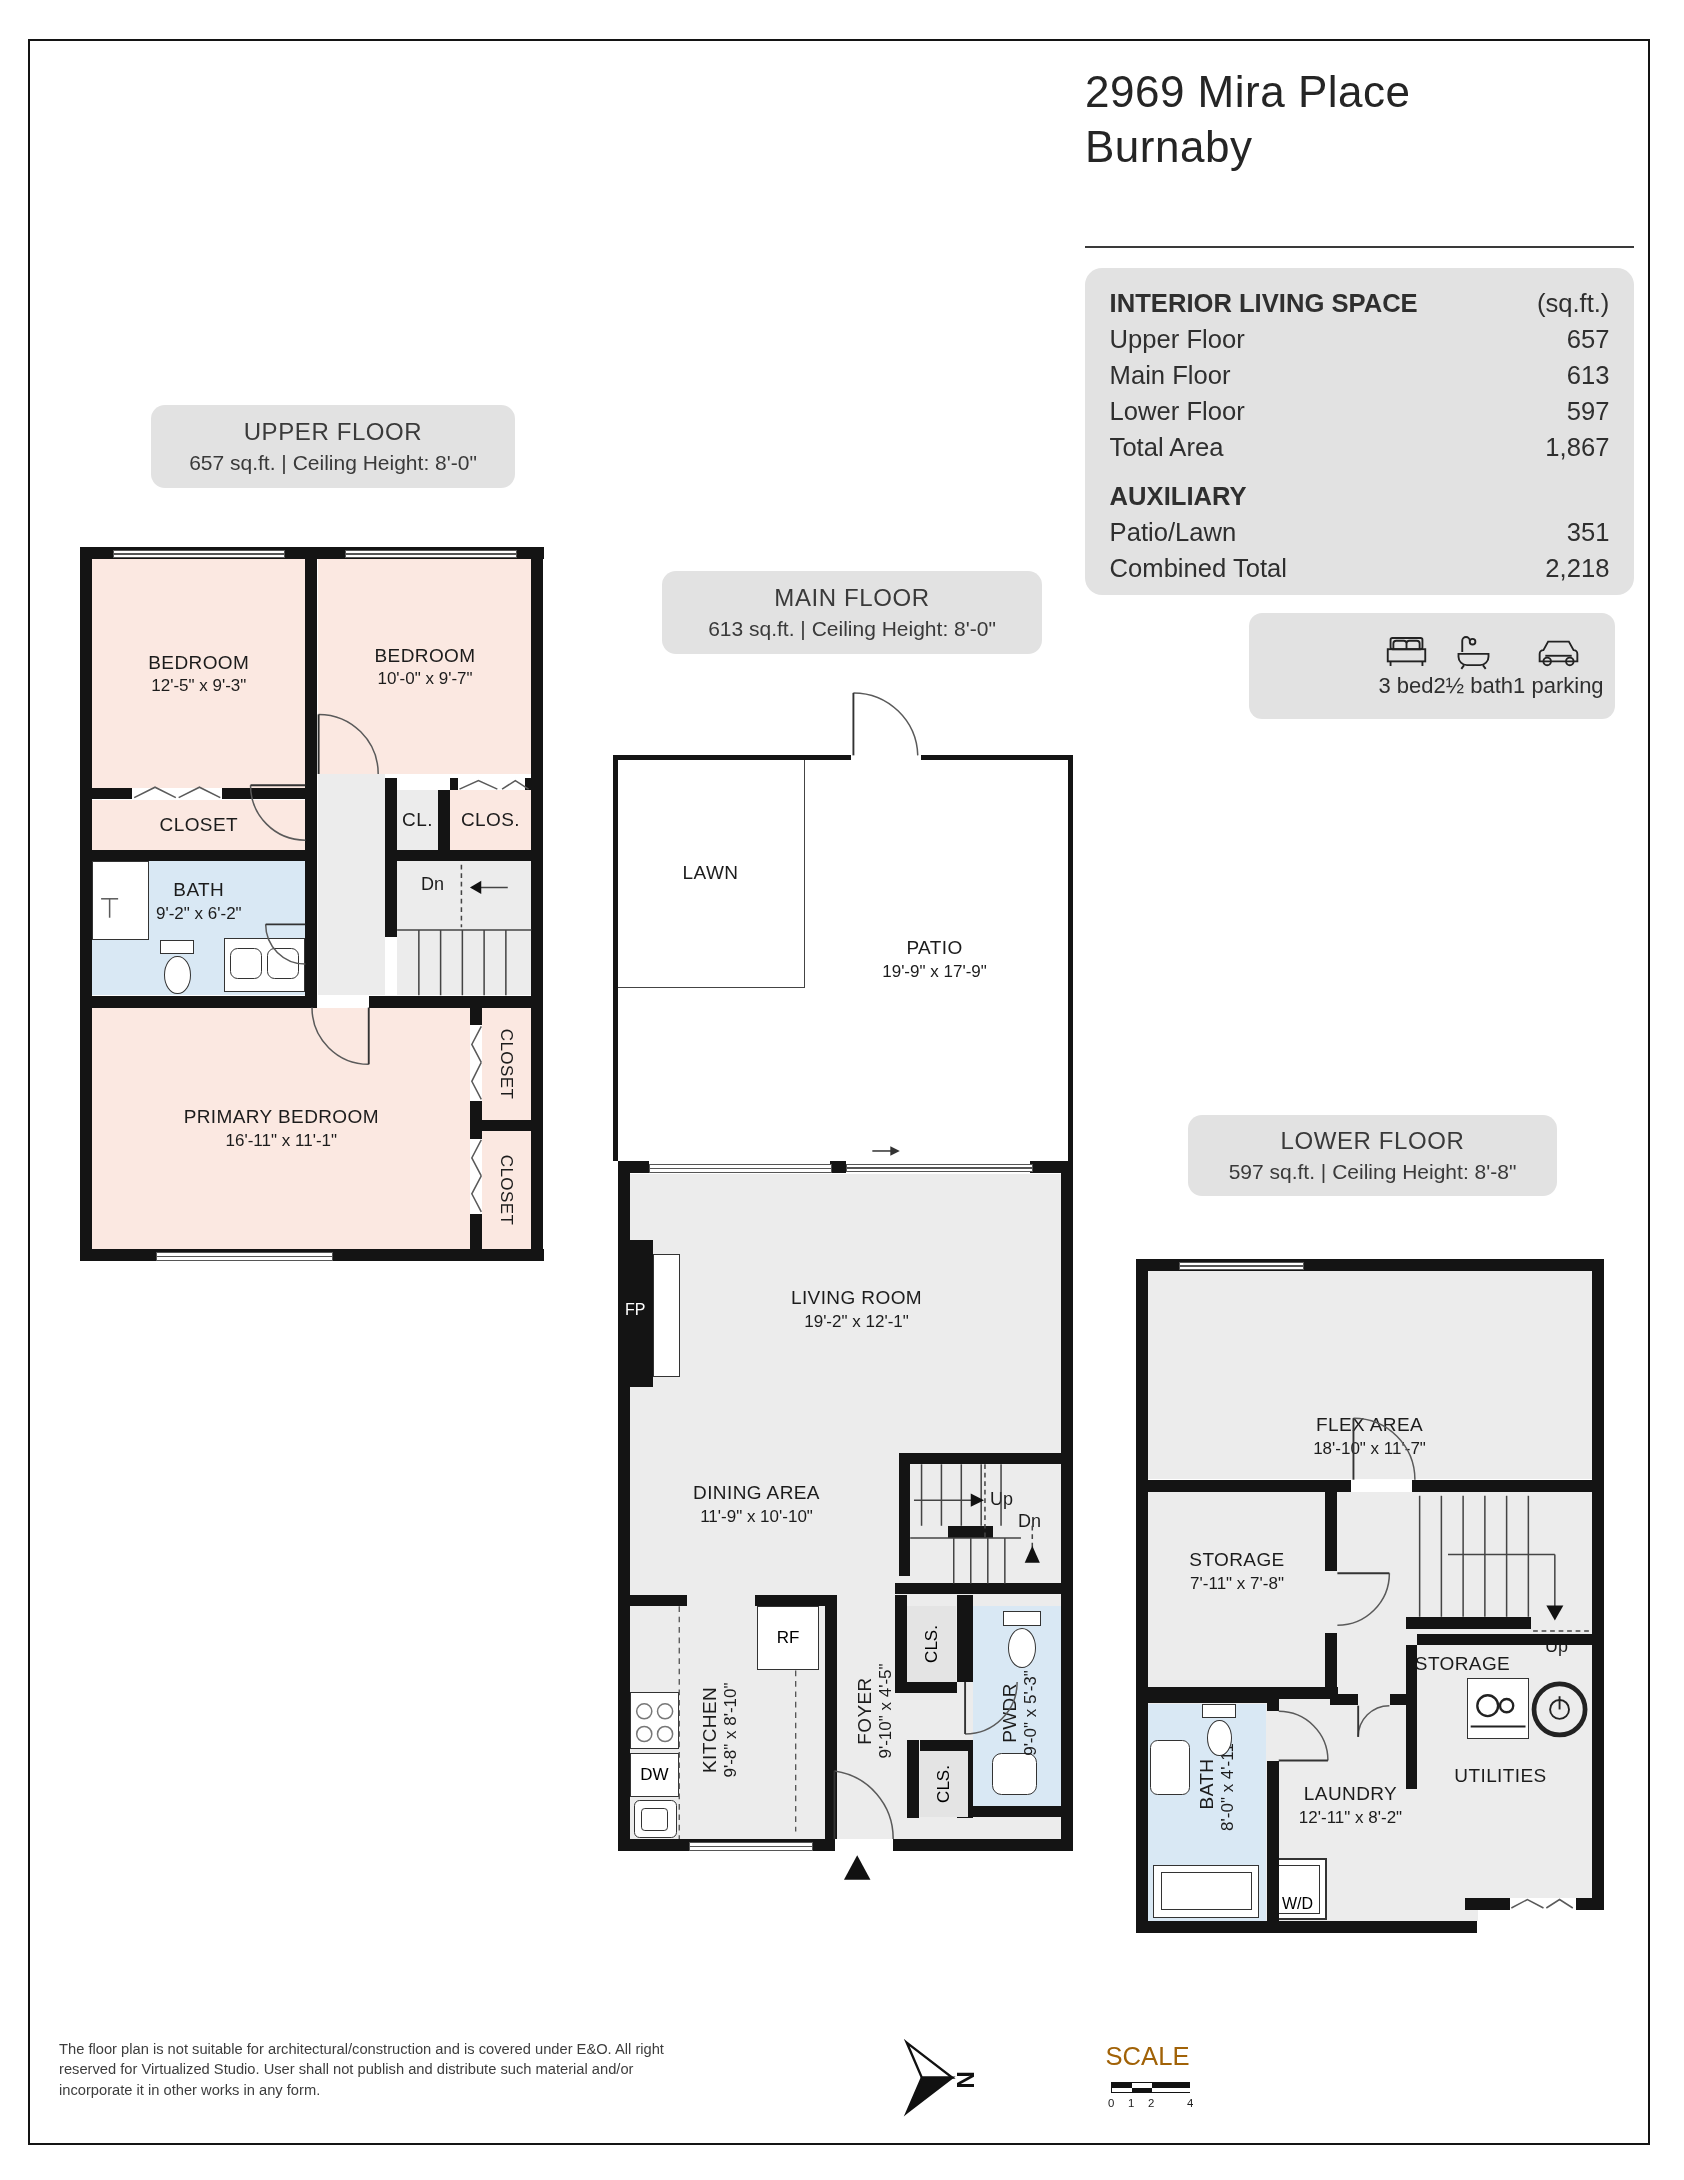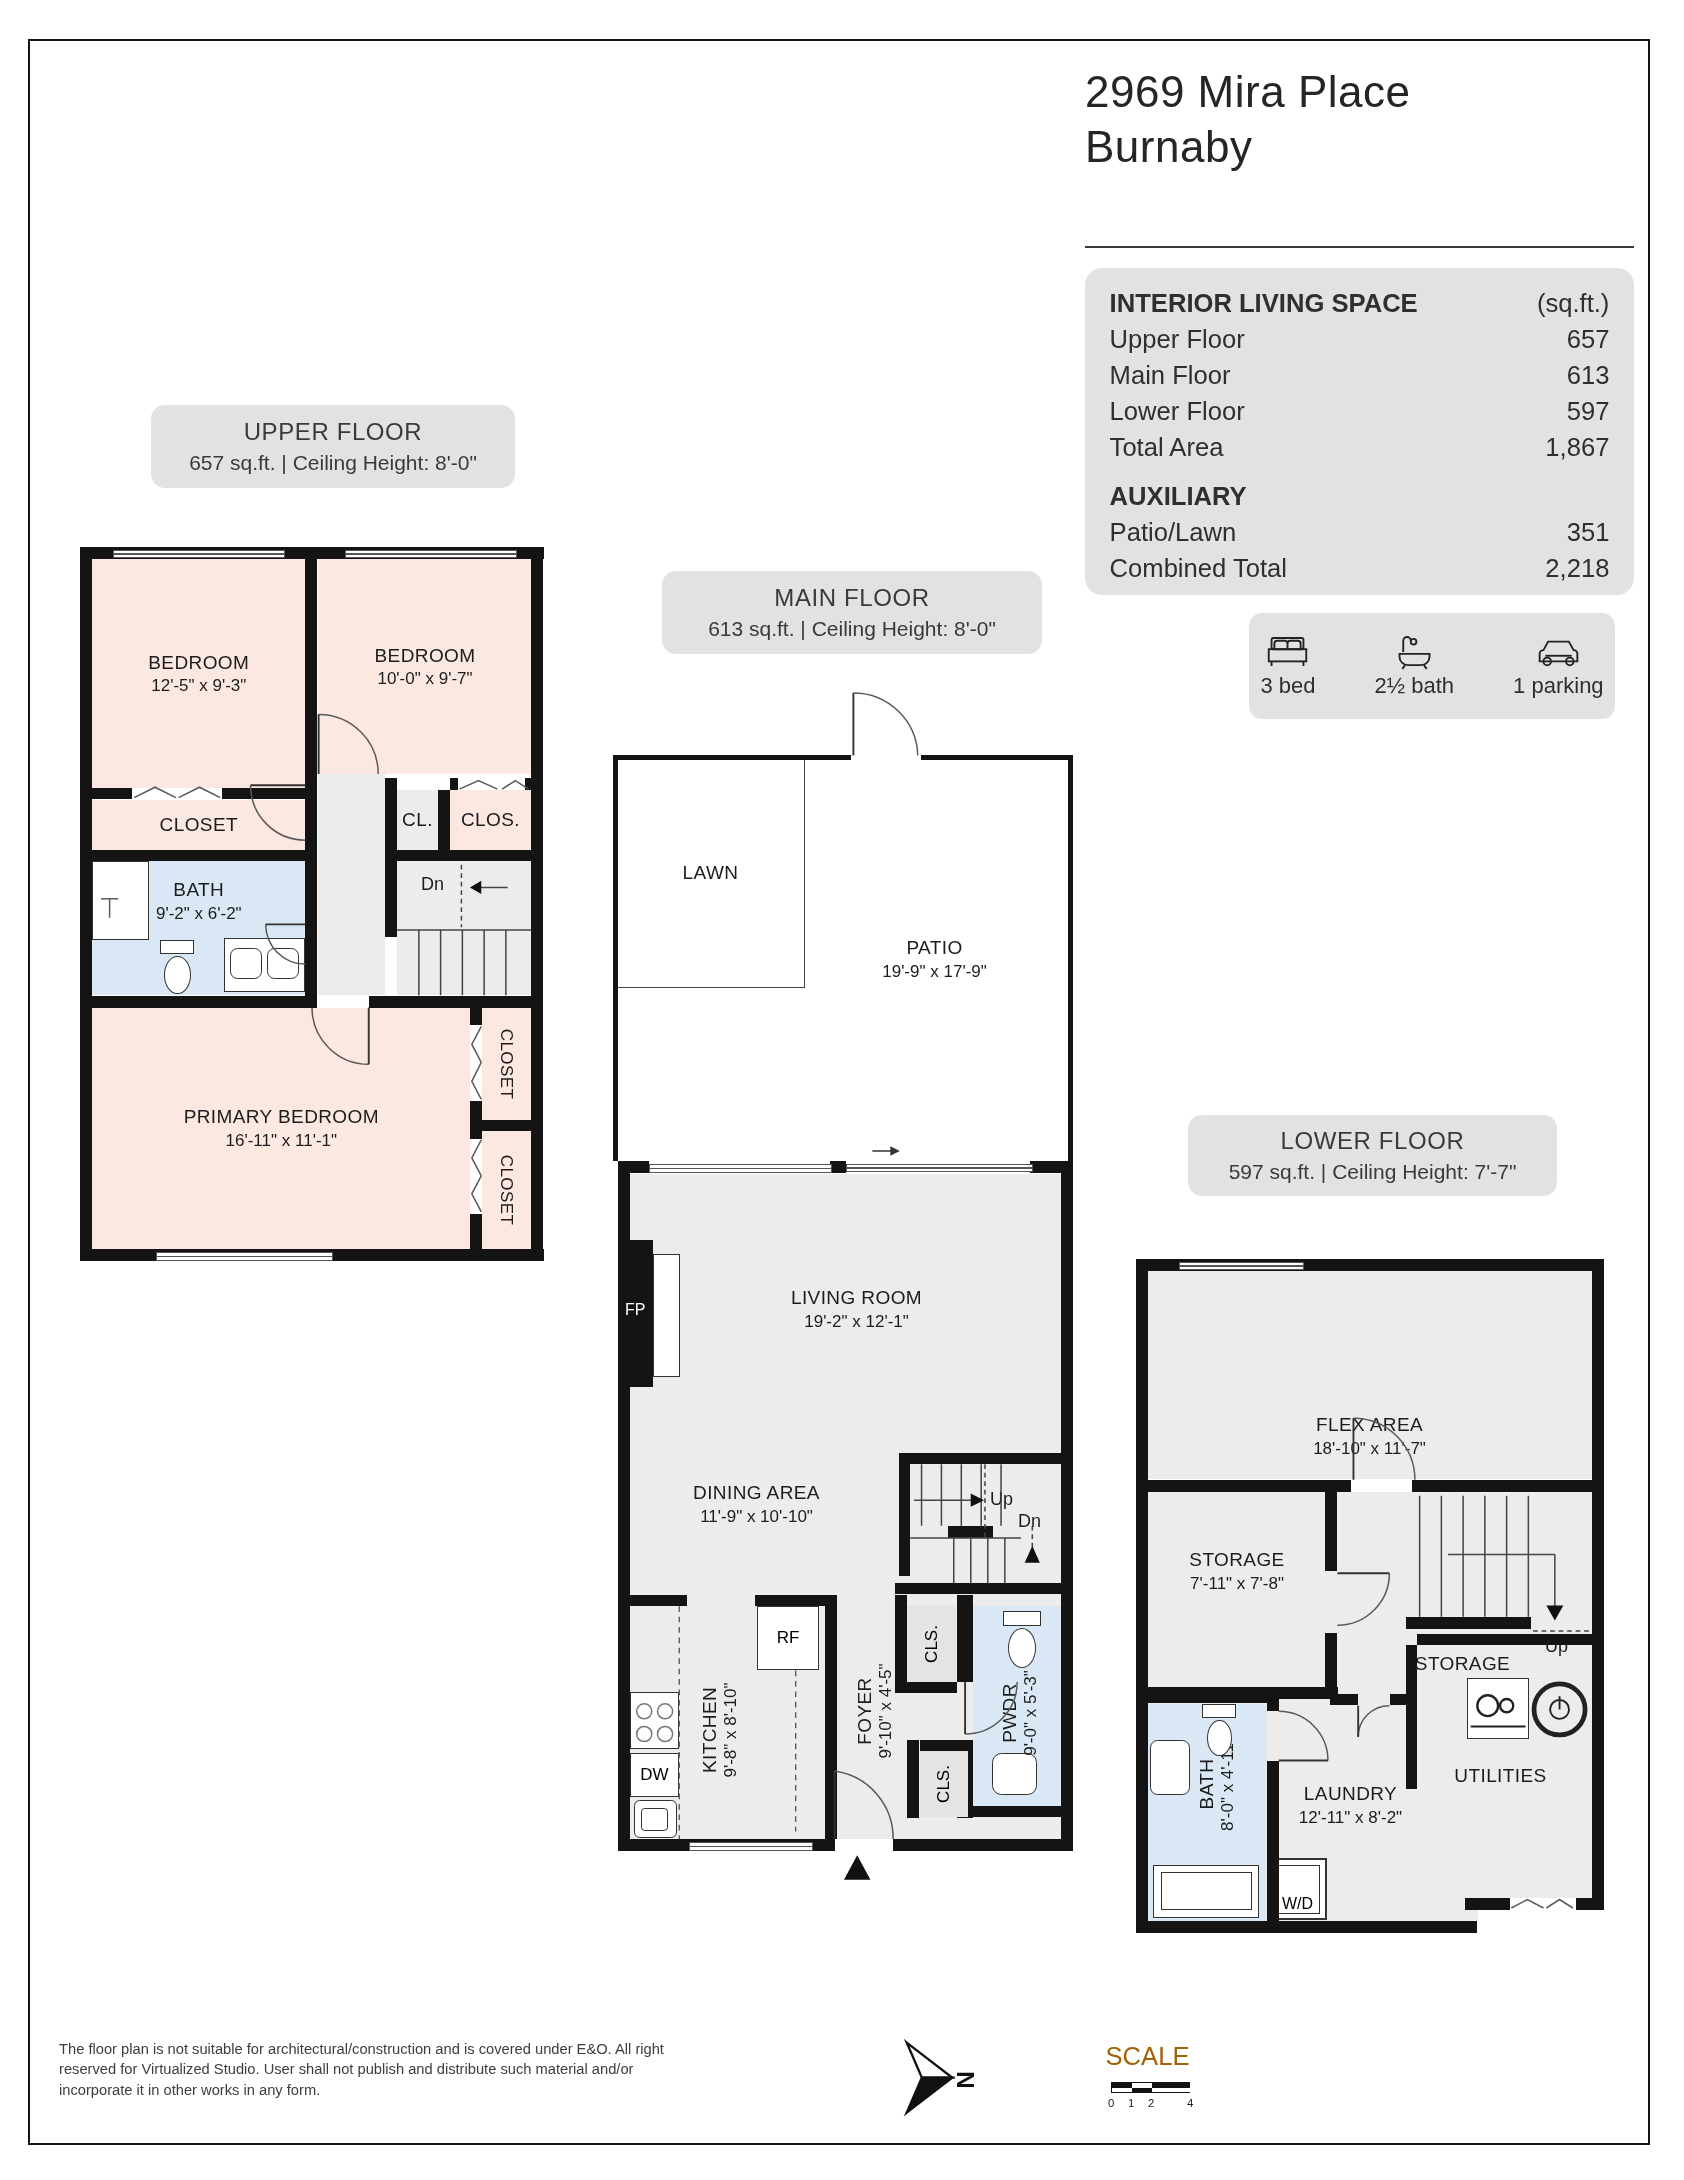--- a/index.html
+++ b/index.html
@@ -7,21 +7,21 @@
   .abs{position:absolute}
   .frame{position:absolute;left:28px;top:39px;width:1618px;height:2102px;border:2.8px solid #141414}
   .title{position:absolute;left:1085px;top:64px;font-size:44px;color:#252525;line-height:55px;font-weight:400;letter-spacing:0.5px}
   .rule{position:absolute;left:1085px;top:246px;width:549px;height:1.9px;background:#3a3a3a}
   .stats{position:absolute;left:1085px;top:268px;width:549px;height:327px;background:#e2e2e2;border-radius:17px;
     padding:17px 24.6px;box-sizing:border-box;color:#2f2f2f}
   .srow{display:flex;justify-content:space-between;font-size:25.6px;line-height:36px}
   .shead{font-weight:700}
   .sgap{height:13.2px}
   .feat{position:absolute;left:1249px;top:613px;width:366px;height:106px;background:#e2e2e2;border-radius:13.2px;
-    display:flex;align-items:center;justify-content:space-between;padding:0 11.4px;box-sizing:border-box}
+    display:flex;align-items:center;justify-content:flex-end;padding:0 11.4px;box-sizing:border-box}
   .fitem{display:flex;flex-direction:column;align-items:center;gap:2.8px;color:#2f2f2f}
   .fitem span{font-size:22px}
   .fitem svg{stroke:#222;fill:none;stroke-width:2}
   .floorlab{position:absolute;background:#e2e2e2;border-radius:14px;display:flex;flex-direction:column;
     align-items:center;justify-content:center;color:#3a3a3a;text-align:center}
   .fl-t{font-size:24px;letter-spacing:0.6px}
   .fl-s{font-size:21px;margin-top:4.7px}
   .plan{position:absolute}
   .w{position:absolute;background:#141414}
   .rm{position:absolute;display:flex;flex-direction:column;align-items:center;justify-content:center;
@@ -124,21 +124,21 @@
   <div class="floorlab" style="left:151px;top:405px;width:364px;height:83px">
     <div class="fl-t">UPPER FLOOR</div>
     <div class="fl-s">657 sq.ft. | Ceiling Height: 8'-0"</div>
   </div>
   <div class="floorlab" style="left:662px;top:571px;width:380px;height:83px">
     <div class="fl-t">MAIN FLOOR</div>
     <div class="fl-s">613 sq.ft. | Ceiling Height: 8'-0"</div>
   </div>
   <div class="floorlab" style="left:1188px;top:1115px;width:369px;height:81px">
     <div class="fl-t">LOWER FLOOR</div>
-    <div class="fl-s">597 sq.ft. | Ceiling Height: 7'-7"</div>
+    <div class="fl-s">597 sq.ft. | Ceiling Height: 8'-8"</div>
   </div>
 
   <div class="plan" style="left:80px;top:547px;width:464px;height:714px">
 
     <div class="rm" style="left:12.3px;top:12.3px;width:213px;height:229px;background:#fbe8e1">
       <div class="nm">BEDROOM</div>
       <div class="dm">12'-5" x 9'-3"</div>
     </div>
     <div class="rm" style="left:238px;top:12.3px;width:214px;height:215px;background:#fbe8e1">
       <div class="nm">BEDROOM</div>

